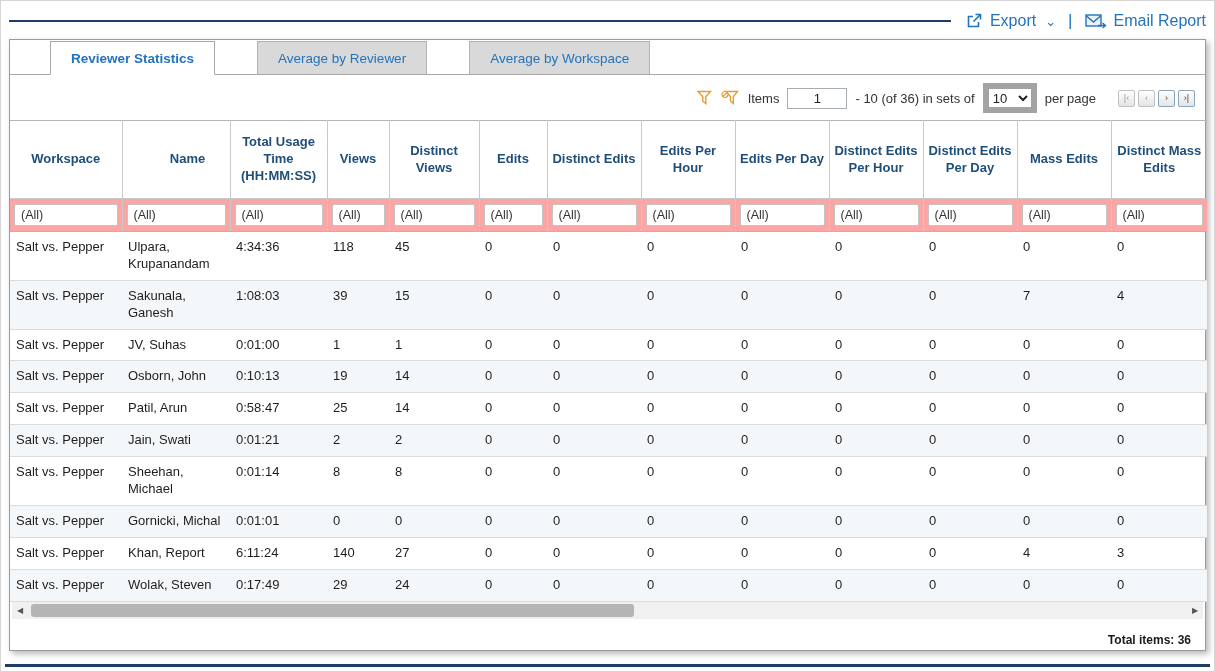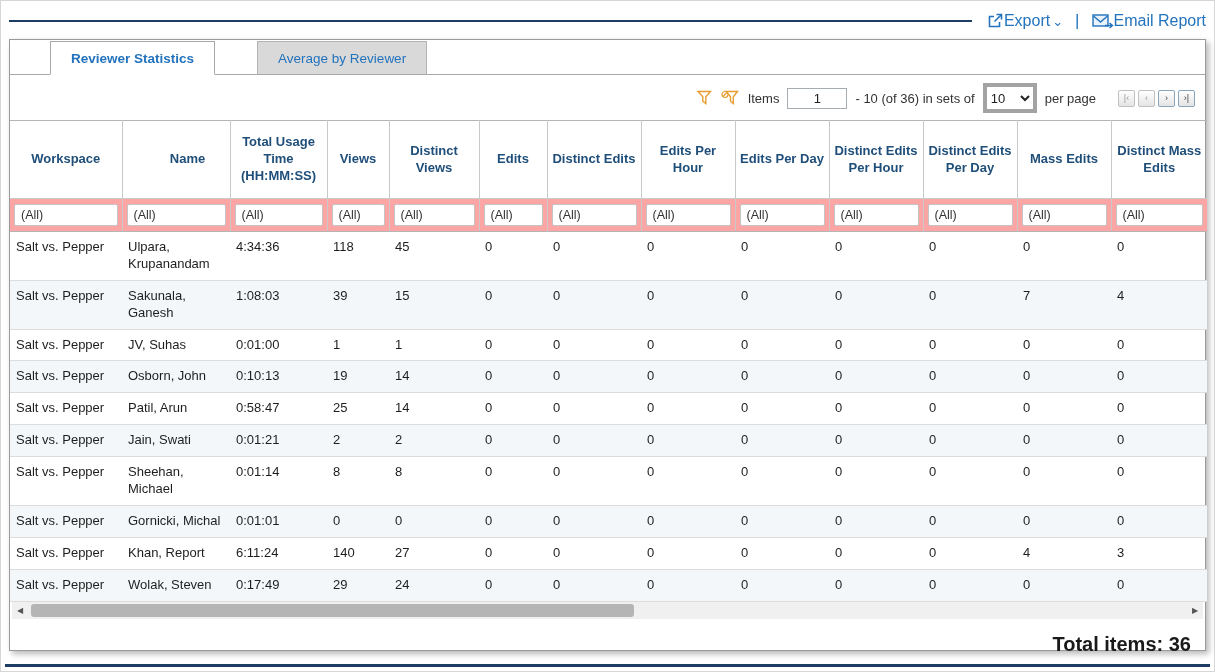--- a/index.html
+++ b/index.html
@@ -2,38 +2,38 @@
 <html><head>
 <meta charset="utf-8">
 <style>
   html,body{margin:0;padding:0;background:#fff;}
   body{font-family:"Liberation Sans","DejaVu Sans",sans-serif;width:1215px;height:672px;overflow:hidden;}
   .page{box-sizing:border-box;width:1215px;height:672px;border:1px solid #d6d6d6;padding:6px 8px;position:relative;background:#fff;}
 
   
   .top-row{display:flex;align-items:center;height:28px;}
   .top-line{flex:1;height:2px;background:#1e3c64;margin-right:14px;}
-  .toplink{display:flex;align-items:center;color:#2373bd;font-size:16px;cursor:pointer;white-space:nowrap;}
+  .toplink{display:flex;align-items:center;gap:7px;color:#2373bd;font-size:16px;cursor:pointer;white-space:nowrap;}
   .toplink svg{display:block;}
   .chevron{font-size:13px;color:#2373bd;margin-left:2px;line-height:1;}
   .top-sep{color:#2373bd;font-size:17px;margin:0 12px;}
 
   
   .panel{margin-top:4px;border:1px solid #9a9a9a;background:#fff;height:612px;box-shadow:3px 3px 6px rgba(0,0,0,0.28);display:flex;flex-direction:column;box-sizing:border-box;}
 
   
   .tabbar{display:flex;align-items:flex-end;border-bottom:1px solid #a8a8a8;background:#fff;padding:0;height:34px;flex:0 0 auto;}
   .tab{box-sizing:border-box;height:33px;display:flex;align-items:center;padding:0 20px;background:#d9d9d9;border:1px solid #b3b3b3;border-bottom:none;color:#2373bd;font-size:13.5px;margin-right:2px;cursor:pointer;white-space:nowrap;margin-left:40px;}
   .tab.active{background:#fff;font-weight:bold;border-color:#a8a8a8;margin-bottom:-1px;height:34px;border-bottom:1px solid #fff;}
 
   
   .toolbar{display:flex;justify-content:flex-end;align-items:center;gap:8px;padding:8px 10px 7px;font-size:13px;color:#333;flex:0 0 auto;}
   .tb-icon{display:flex;align-items:center;cursor:pointer;}
   .page-input{box-sizing:border-box;width:60px;height:21px;border:1px solid #a5acb2;font-size:13px;text-align:center;font-family:inherit;color:#222;}
-  .page-size{box-sizing:border-box;width:54px;height:30px;border:4px solid #a3a3a3;font-size:13px;font-family:inherit;color:#222;background:#fff;}
+  .page-size{box-sizing:border-box;width:54px;height:30px;border:6px solid #a3a3a3;font-size:13px;font-family:inherit;color:#222;background:#fff;}
   .pg-group{display:flex;gap:3px;margin-left:14px;}
   .pgbtn{box-sizing:border-box;width:17px;height:17px;border:1px solid #c0c0c0;background:linear-gradient(#ffffff,#e4e4e4);display:flex;align-items:center;justify-content:center;font-size:9px;color:#999;border-radius:2px;cursor:default;user-select:none;}
   .pgbtn.enabled{border-color:#8aa6bd;color:#444;cursor:pointer;}
 
   
   .table-wrap{flex:0 0 auto;}
   table{width:100%;border-collapse:collapse;table-layout:fixed;font-size:13px;}
   thead th{box-sizing:border-box;color:#1f4e79;font-weight:bold;text-align:center;vertical-align:middle;padding:8px 4px;border-top:1px solid #b5b5b5;border-bottom:1px solid #c9c9c9;border-right:1px solid #c9c9c9;height:78px;line-height:1.3;cursor:pointer;}
   thead th:last-child{border-right:none;}
   tr.filter-row td{box-sizing:border-box;padding:5px 4px;border-right:1px solid #c9c9c9;border-bottom:1px solid #b5b5b5;background:#fca5a5;}
@@ -44,21 +44,21 @@
 
   .flex-spacer{flex:1 1 auto;}
 
   
   .hscroll{display:flex;align-items:center;height:17px;margin:0 2px;flex:0 0 auto;}
   .scroll-arrow{box-sizing:border-box;width:16px;height:17px;background:#f0f0f0;color:#555;font-size:8px;display:flex;align-items:center;justify-content:center;cursor:pointer;user-select:none;}
   .scroll-track{flex:1;height:17px;background:#f0f0f0;position:relative;}
   .scroll-thumb{position:absolute;left:3px;top:2px;height:13px;width:52%;background:#b5b5b5;border-radius:3px;cursor:grab;}
 
   
-  .total-row{text-align:right;font-size:20px;font-weight:bold;color:#1a1a1a;padding:14px 14px 12px;flex:0 0 auto;}
+  .total-row{text-align:right;font-size:12px;font-weight:bold;color:#1a1a1a;padding:14px 14px 12px;flex:0 0 auto;}
 
   .bottom-line{position:absolute;left:4px;right:4px;bottom:4px;height:3px;background:#1e3c64;}
 </style>
 </head>
 <body>
 
 <div class="page">
 
   <div class="top-row">
     <div class="top-line"></div>
@@ -87,20 +87,23 @@
   </div>
 
   <div class="panel">
 
     <div class="tabbar">
       <div class="tab active">
         <span>Reviewer Statistics</span>
       </div>
       <div class="tab">
         <span>Average by Reviewer</span>
+      </div>
+      <div class="tab">
+        <span>Average by Workspace</span>
       </div>
     </div>
 
     <div class="toolbar">
       <span class="tb-icon">
         <svg width="17" height="16" viewBox="0 0 17 16">
           <path d="M2 1.5 H14.5 L9.8 6.8 V13.5 L6.8 11.2 V6.8 Z" fill="none" stroke="#e89c30" stroke-width="1.4"></path>
         </svg>
       </span>
       <span class="tb-icon">

